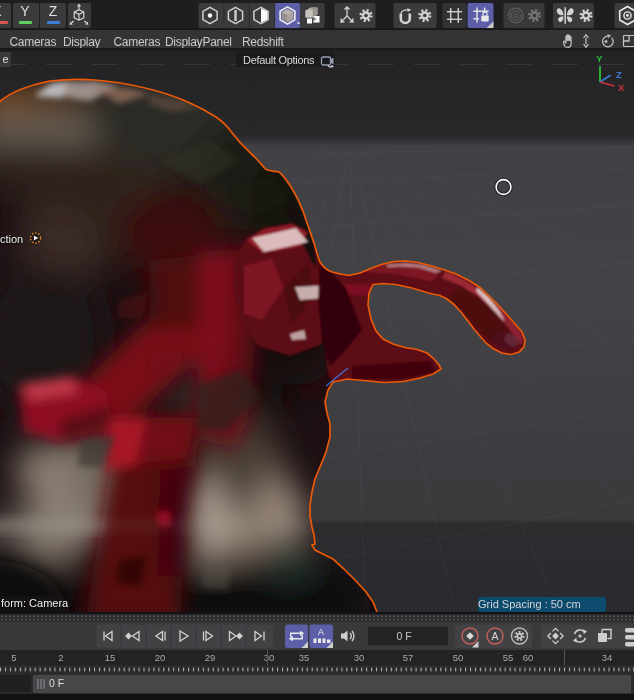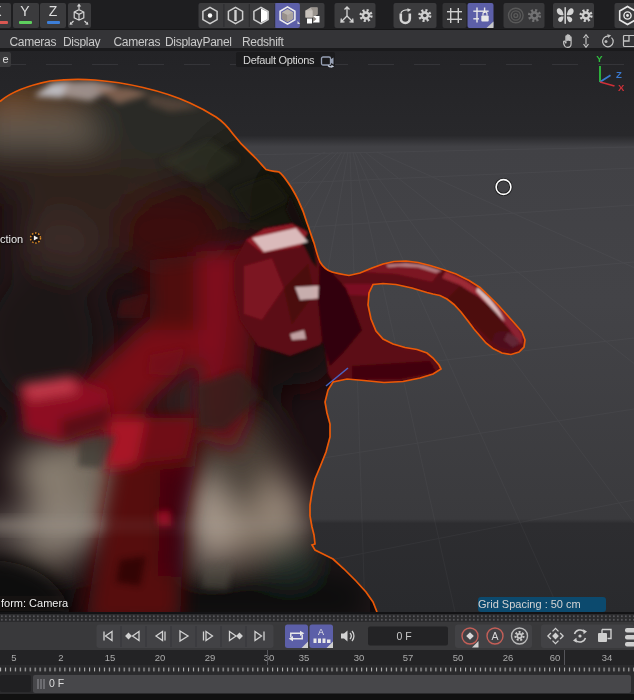--- a/index.html
+++ b/index.html
@@ -485,22 +485,22 @@
     <div class="num" style="left:4px">5</div>
       <div class="num" style="left:51px">2</div>
     <div class="num" style="left:100px">15</div>
       <div class="num" style="left:150px">20</div>
     <div class="num" style="left:200px">29</div>
       <div class="num" style="left:259px">30</div>
     <div class="num" style="left:294px">35</div>
       <div class="num" style="left:349px">30</div>
     <div class="num" style="left:398px">57</div>
       <div class="num" style="left:448px">50</div>
-    <div class="num" style="left:498px">26</div>
-      <div class="num" style="left:545px">60</div>
+    <div class="num" style="left:498px">55</div>
+      <div class="num" style="left:518px">60</div>
     <div class="num" style="left:597px">34</div>
     <div class="abs" style="left:267px;top:0;width:1px;height:15px;background:#55555a"></div>
     <div class="abs" style="left:564px;top:0;width:1px;height:15px;background:#55555a"></div>
   </div>
   <svg class="abs" id="ticks" width="634" height="9" viewBox="0 0 634 9">
     <rect width="634" height="9" fill="#2a2a2c"></rect>
     <defs>
         <pattern id="tick" width="4.947" height="9" patternUnits="userSpaceOnUse">
       <rect x="0" y="2.6" width="1.1" height="3.8" fill="#b0b0b0"></rect>
     </pattern>

